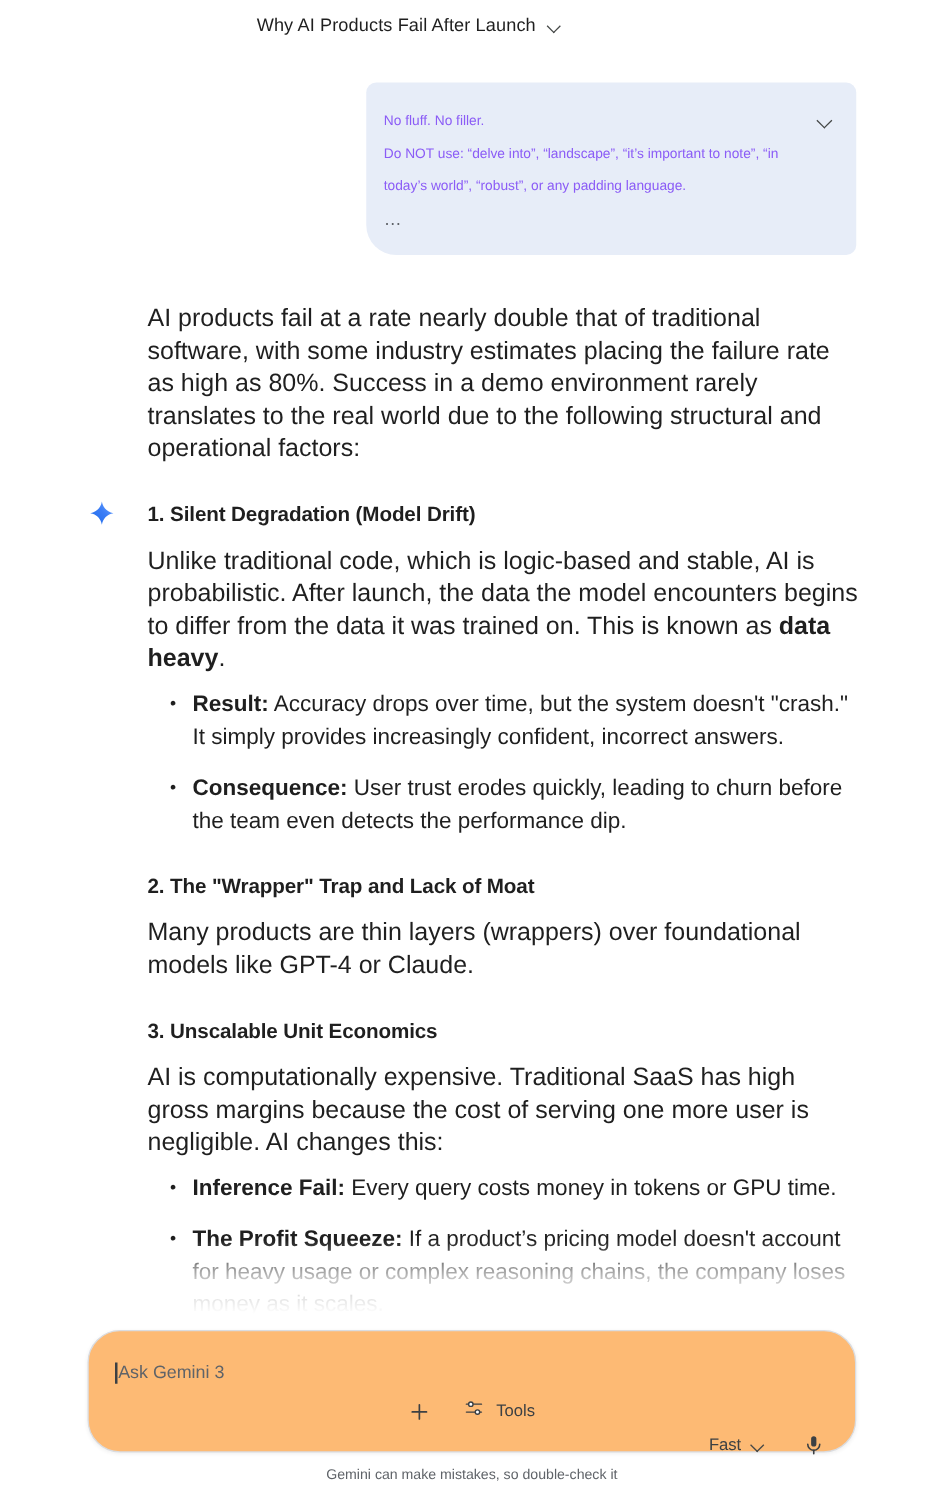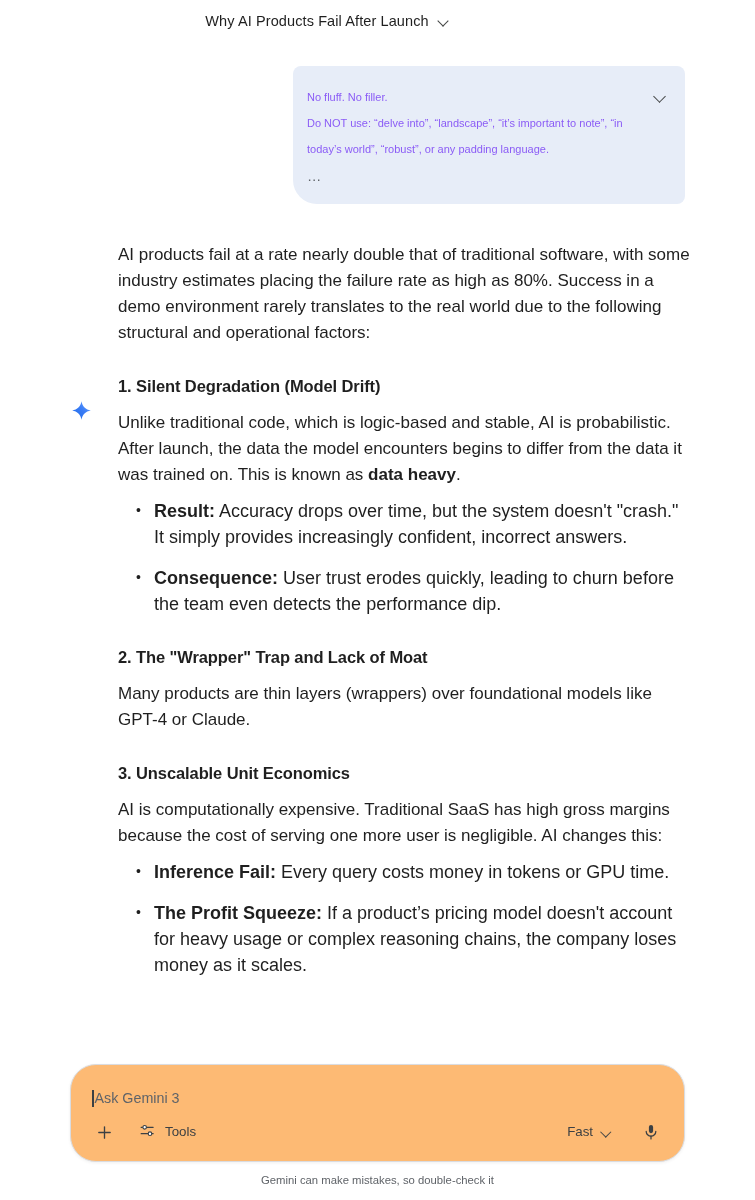--- a/index.html
+++ b/index.html
@@ -117,21 +117,21 @@
     left: 71px;
     top: 196px;
     width: 21px;
     height: 21px;
   }
   .resp {
     margin-left: 48px;
     width: 572px;
   }
   .resp p {
-    font-size: 17px;
+    font-size: 20px;
     line-height: 26px;
     color: #1f1f1f;
     margin-bottom: 2px;
   }
   .resp h3 {
     font-size: 16.5px;
     line-height: 24px;
     font-weight: bold;
     color: #1f1f1f;
     margin: 28px 0 12px 0;
@@ -211,20 +211,21 @@
     line-height: 22px;
   }
   .composer-bottom {
     position: absolute;
     left: 0; right: 0;
     bottom: 12px;
     height: 34px;
     display: flex;
     align-items: center;
     padding: 0 20px;
+    flex-direction: column;
   }
   .cb-left { display: flex; align-items: center; gap: 18px; }
   .cb-right { display: flex; align-items: center; gap: 22px; margin-left: auto; }
 
   .icon-btn {
     width: 26px; height: 26px;
     display: flex; align-items: center; justify-content: center;
     border-radius: 50%;
   }
   .tools-chip {

